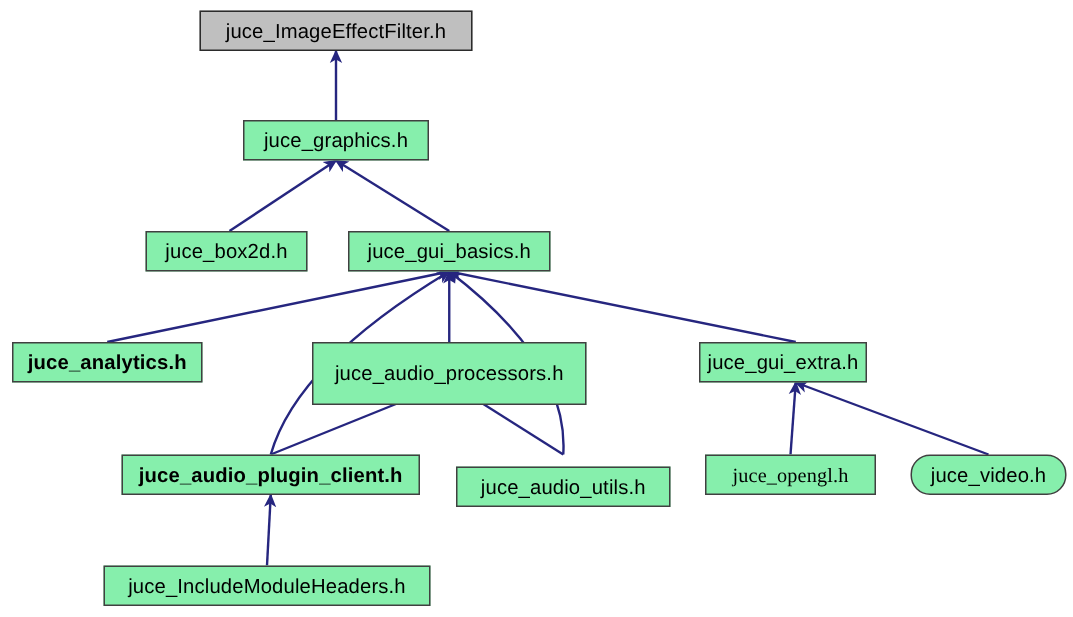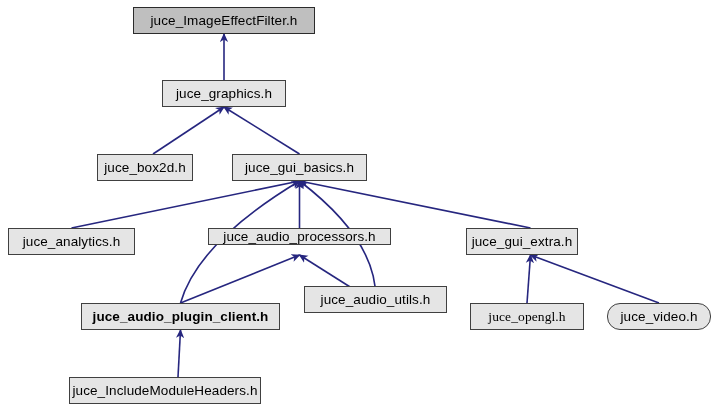--- a/index.html
+++ b/index.html
@@ -21,21 +21,21 @@
     position: absolute;
     left: 0;
     top: 0;
     width: 715px;
     height: 411px;
   }
   .node {
     position: absolute;
     box-sizing: border-box;
     border: 1px solid #404040;
-    background: #e5e5e5;
+    background: #86efac;
     color: #000000;
     font-size: 13.5px;
     line-height: 1;
     display: flex;
     align-items: center;
     justify-content: center;
     white-space: nowrap;
     letter-spacing: 0.1px;
     z-index: 2;
   }
@@ -75,45 +75,45 @@
       </g>
   </svg>
 
   <div id="nodes-layer">
       <div class="node highlight" style="left: 133px; top: 7px; width: 182px; height: 27px;">
         <span class="node-label">juce_ImageEffectFilter.h</span>
       </div>
       <div class="node" style="left: 162px; top: 80px; width: 124px; height: 27px;">
         <span class="node-label">juce_graphics.h</span>
       </div>
-      <div class="node" style="left: 97px; top: 154px; width: 96px; height: 27px; text-align: right;">
+      <div class="node" style="left: 97px; top: 154px; width: 108px; height: 27px; text-align: right;">
         <span class="node-label">juce_box2d.h</span>
       </div>
       <div class="node" style="left: 232px; top: 154px; width: 135px; height: 27px;">
         <span class="node-label">juce_gui_basics.h</span>
       </div>
-      <div class="node" style="left: 8px; top: 228px; width: 127px; height: 27px;">
+      <div class="node" style="left: 8px; top: 228px; width: 127px; height: 27px; font-weight: bold;">
         <span class="node-label">juce_analytics.h</span>
       </div>
-      <div class="node" style="left: 208px; top: 228px; width: 183px; height: 17px;">
+      <div class="node" style="left: 208px; top: 228px; width: 183px; height: 42px;">
         <span class="node-label">juce_audio_processors.h</span>
       </div>
       <div class="node" style="left: 466px; top: 228px; width: 112px; height: 27px;">
         <span class="node-label">juce_gui_extra.h</span>
       </div>
       <div class="node" style="left: 81px; top: 303px; width: 199px; height: 27px; font-weight: bold;">
         <span class="node-label">juce_audio_plugin_client.h</span>
       </div>
-      <div class="node" style="left: 304px; top: 286px; width: 143px; height: 27px;">
+      <div class="node" style="left: 304px; top: 311px; width: 143px; height: 27px;">
         <span class="node-label">juce_audio_utils.h</span>
       </div>
       <div class="node" style="left: 470px; top: 303px; width: 114px; height: 27px; font-family: Liberation Serif, serif;">
         <span class="node-label">juce_opengl.h</span>
       </div>
       <div class="node" style="left: 607px; top: 303px; width: 104px; height: 27px; border-radius: 13px;">
         <span class="node-label">juce_video.h</span>
       </div>
-      <div class="node" style="left: 69px; top: 377px; width: 192px; height: 27px;">
+      <div class="node" style="left: 69px; top: 377px; width: 218px; height: 27px;">
         <span class="node-label">juce_IncludeModuleHeaders.h</span>
       </div>
     </div>
 
 </div>
 
 </body></html>

